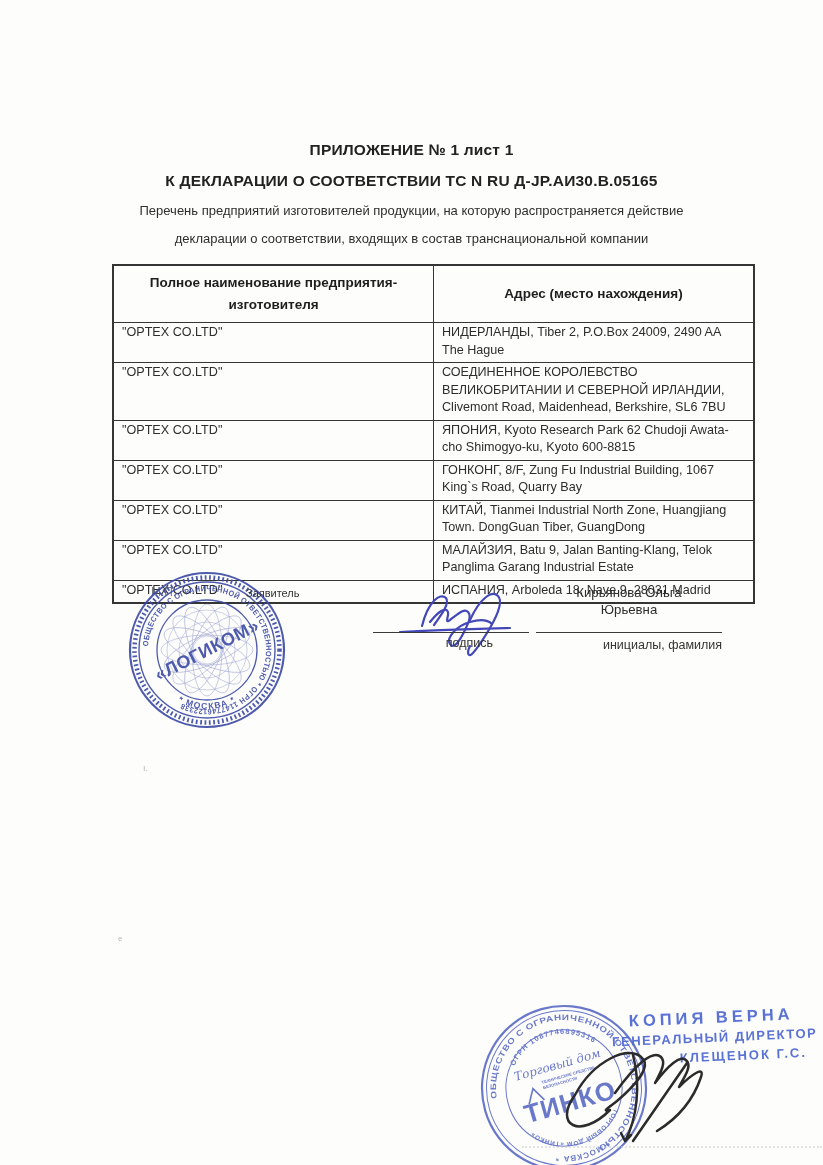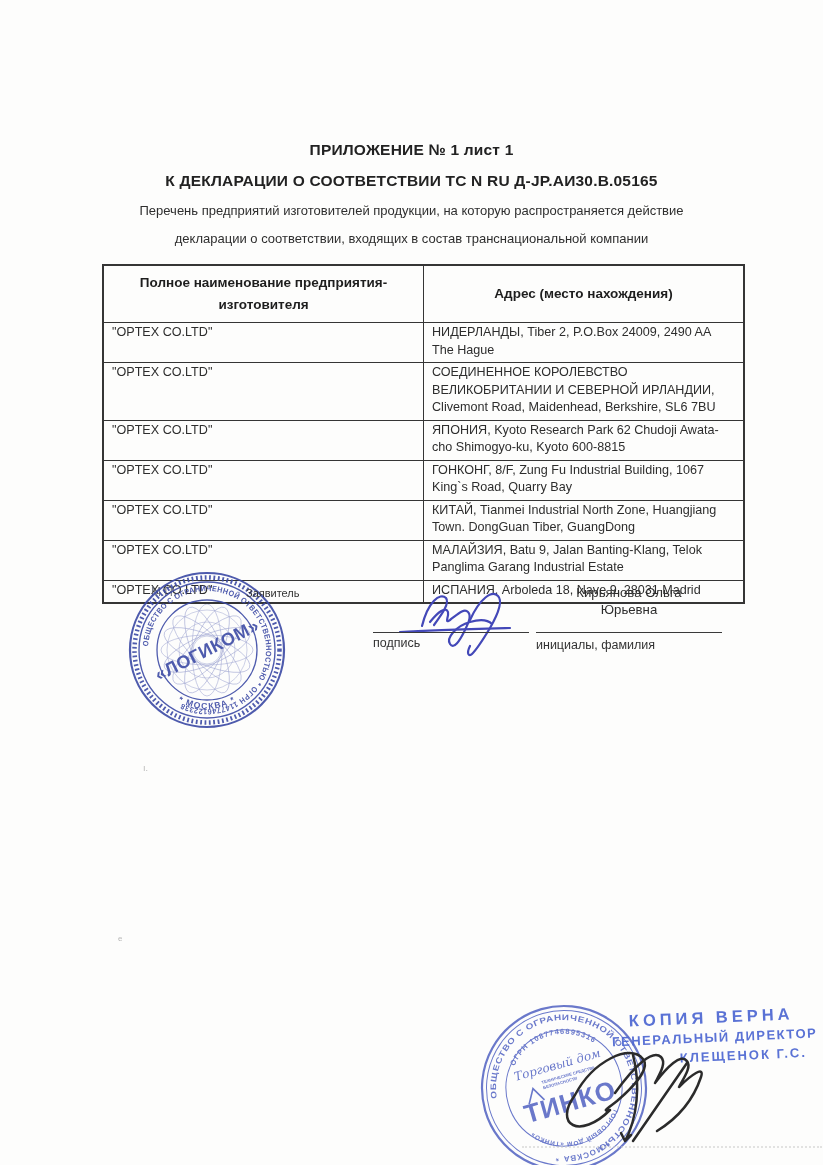--- a/index.html
+++ b/index.html
@@ -9,31 +9,31 @@
   }
   .abs{position:absolute;}
   .hline{width:100%;text-align:center;font-weight:bold;font-size:15.5px;letter-spacing:.2px;color:#222;}
   .subline{width:100%;text-align:center;font-weight:normal;font-size:13px;color:#2e2e2e;}
   
   table.main{
     border-collapse:collapse;width:643px;table-layout:fixed;
     font-size:12.6px;line-height:17.5px;color:#2d2d2d;
   }
   table.main,table.main td,table.main th{border:1.6px solid #353535;}
-  table.main{border-width:2.2px;}
+  table.main{border-width:2.2px;margin-left:10px;}
   table.main th{
     font-size:13.5px;font-weight:bold;text-align:center;vertical-align:middle;
     height:50px;padding:3px 10px;line-height:22px;color:#1e1e1e;
   }
   table.main td{padding:1px 8px 3px 8px;vertical-align:top;}
   td.c1{width:50.8%;}
   
   .label{font-size:11px;color:#333;}
   .sig-line{border-top:1.5px solid #3a3a3a;height:0;}
-  .caption{font-size:12.5px;color:#333;text-align:left;}
+  .caption{font-size:12.5px;color:#333;text-align:right;}
   .namebox{font-size:13.2px;color:#2d2d2d;text-align:center;line-height:17px;}
   .mp{font-size:12px;color:#5c6170;opacity:.85;}
   
   .copystamp{
     color:#4d67d2;font-weight:bold;transform:rotate(-2.5deg);opacity:.92;
     font-family:"Liberation Sans",sans-serif;
   }
   .copystamp .l1{font-size:16.5px;letter-spacing:4px;text-align:center;white-space:nowrap;}
   .copystamp .l2{font-size:13px;letter-spacing:1.5px;text-align:center;white-space:nowrap;margin-top:3px;}
   .copystamp .l3{font-size:13px;letter-spacing:2px;text-align:right;white-space:nowrap;margin-top:4px;padding-right:6px;}

